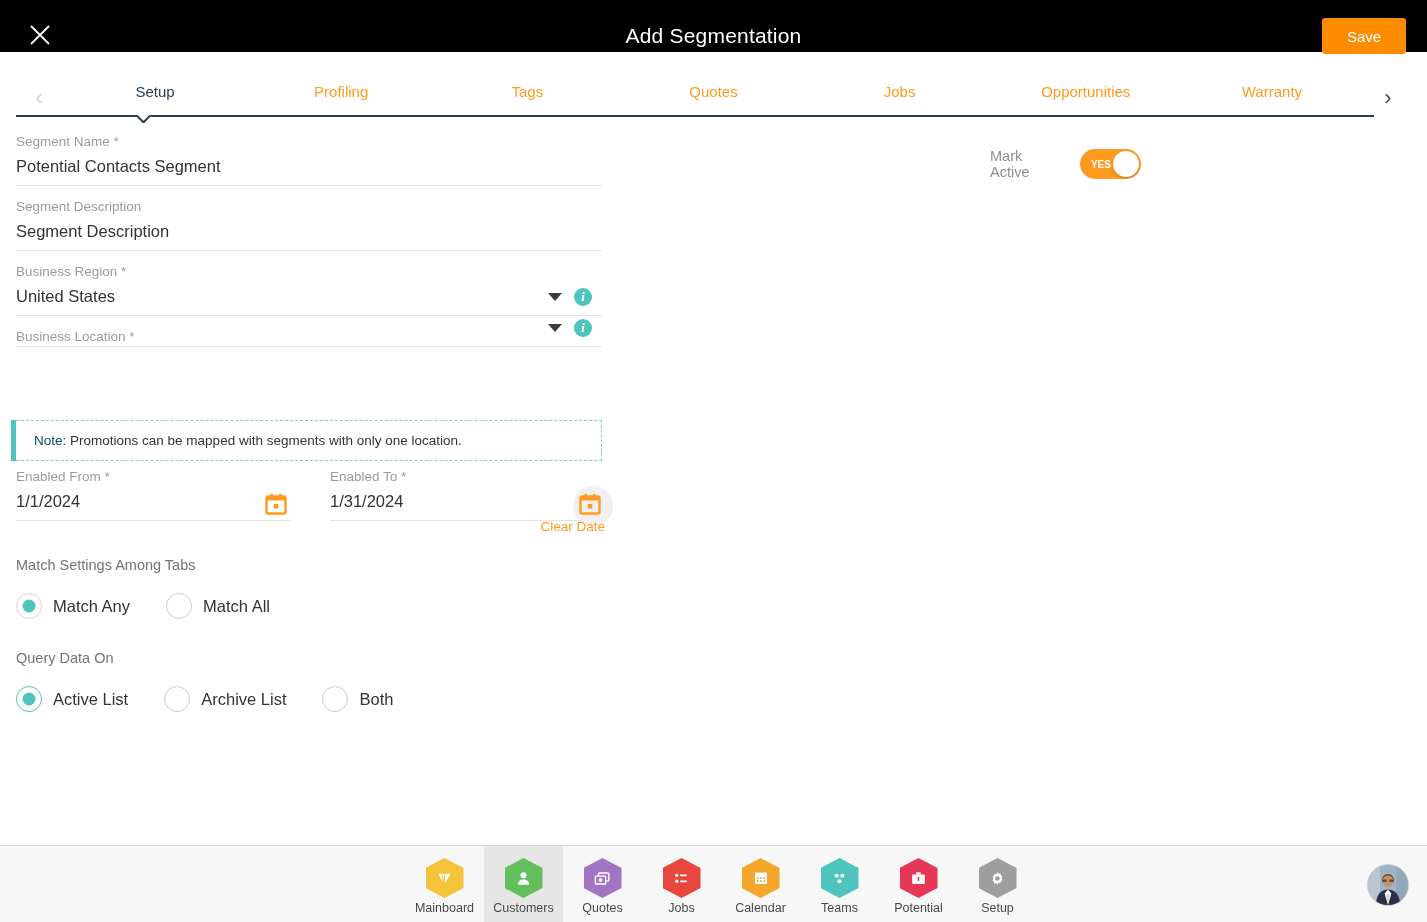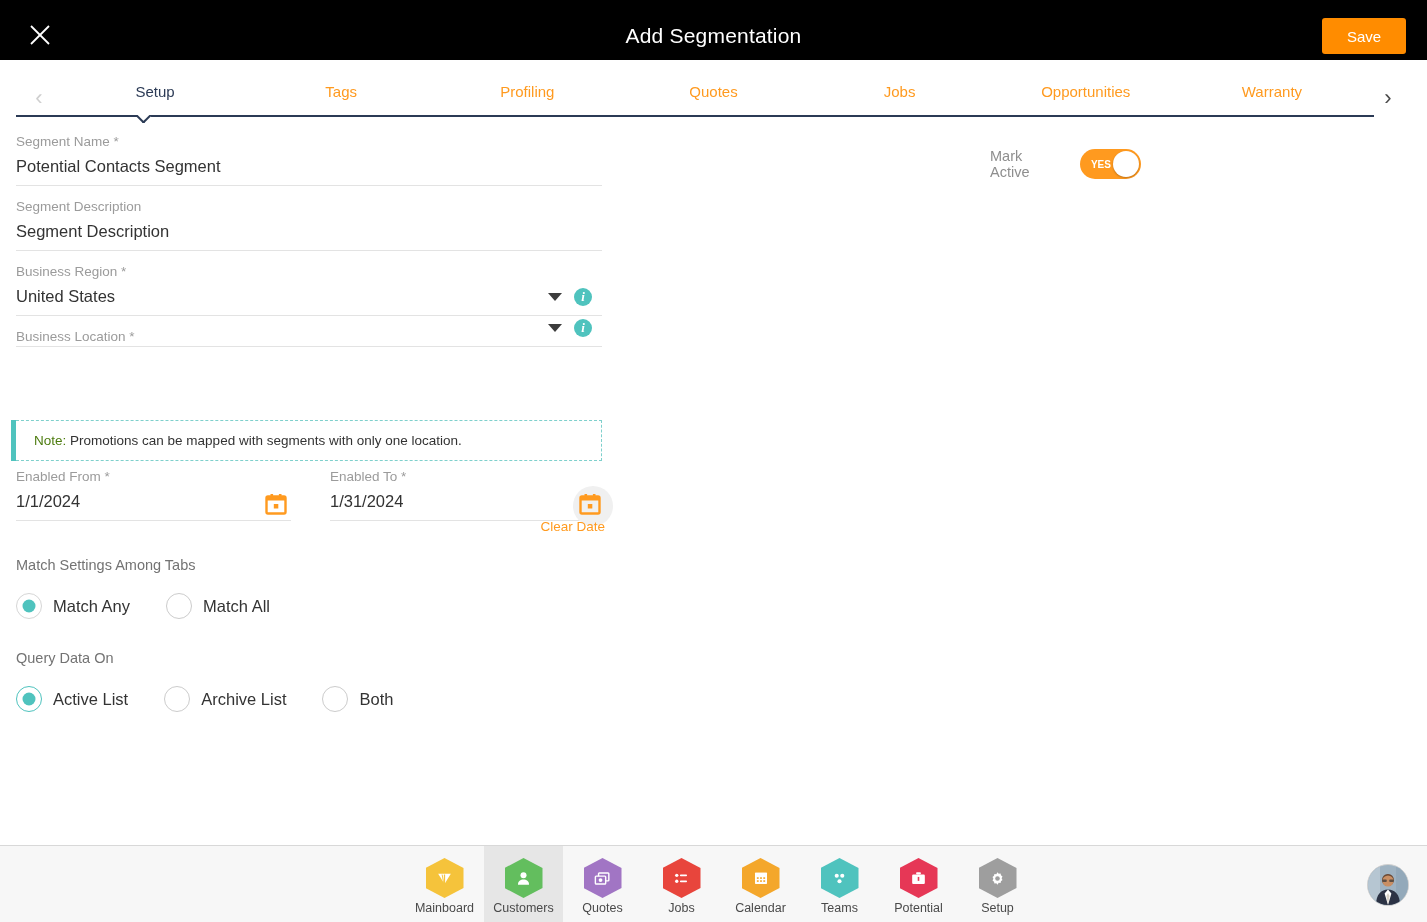--- a/index.html
+++ b/index.html
@@ -7,21 +7,21 @@
     width: 1427px; height: 922px;
     font-family: "Liberation Sans", sans-serif;
     background: #ffffff;
     overflow: hidden;
   }
   #app { position: relative; width: 1427px; height: 922px; }
 
   
   .topbar {
     position: absolute; top: 0; left: 0;
-    width: 1427px; height: 60px;
+    width: 1427px; height: 52px;
     background: #000000;
     display: flex; align-items: center;
   }
   .close-btn {
     position: absolute; left: 26px; top: 21px;
     width: 28px; height: 28px;
     display: flex; align-items: center; justify-content: center;
     cursor: pointer;
   }
   .close-btn svg { display: block; }
@@ -169,21 +169,21 @@
     border: 1px dashed #7ED0CC;
     border-left: none;
     display: flex; align-items: center;
     background: #ffffff;
   }
   .note-bar {
     position: absolute; left: -5px; top: -1px;
     width: 5px; height: 41px; background: #4FC3BE;
   }
   .note-text { font-size: 13.5px; color: #333333; padding-left: 18px; }
-  .note-label { color: #4d7c0f; margin-top: 12px; }
+  .note-label { color: #0c4a6e; margin-top: 12px; }
 
   
   .date-field { position: absolute; width: 275px; border-bottom: 1px solid #e3e3e3; }
   #d-from { left: 16px;  top: 345px; }
   #d-to   { left: 330px; top: 345px; }
   .cal-ico {
     position: absolute; right: 4px; bottom: 5px;
     width: 22px; height: 22px; cursor: pointer;
   }
   .cal-hover {
@@ -276,22 +276,22 @@
       </svg>
     </div>
     <div class="topbar-title">Add Segmentation</div>
     <button class="save-btn">Save</button>
   </div>
 
   <div class="tabstrip">
     <div class="tab-arrow left">‹</div>
     <div class="tabs">
       <div class="tab active">Setup</div>
+      <div class="tab">Profiling</div>
       <div class="tab">Tags</div>
-      <div class="tab">Profiling</div>
       <div class="tab">Quotes</div>
       <div class="tab">Jobs</div>
       <div class="tab">Opportunities</div>
       <div class="tab">Warranty</div>
     </div>
     <div class="tab-arrow right">›</div>
   </div>
   <div class="tab-underline"></div>
   <div class="tab-notch"></div>
 

